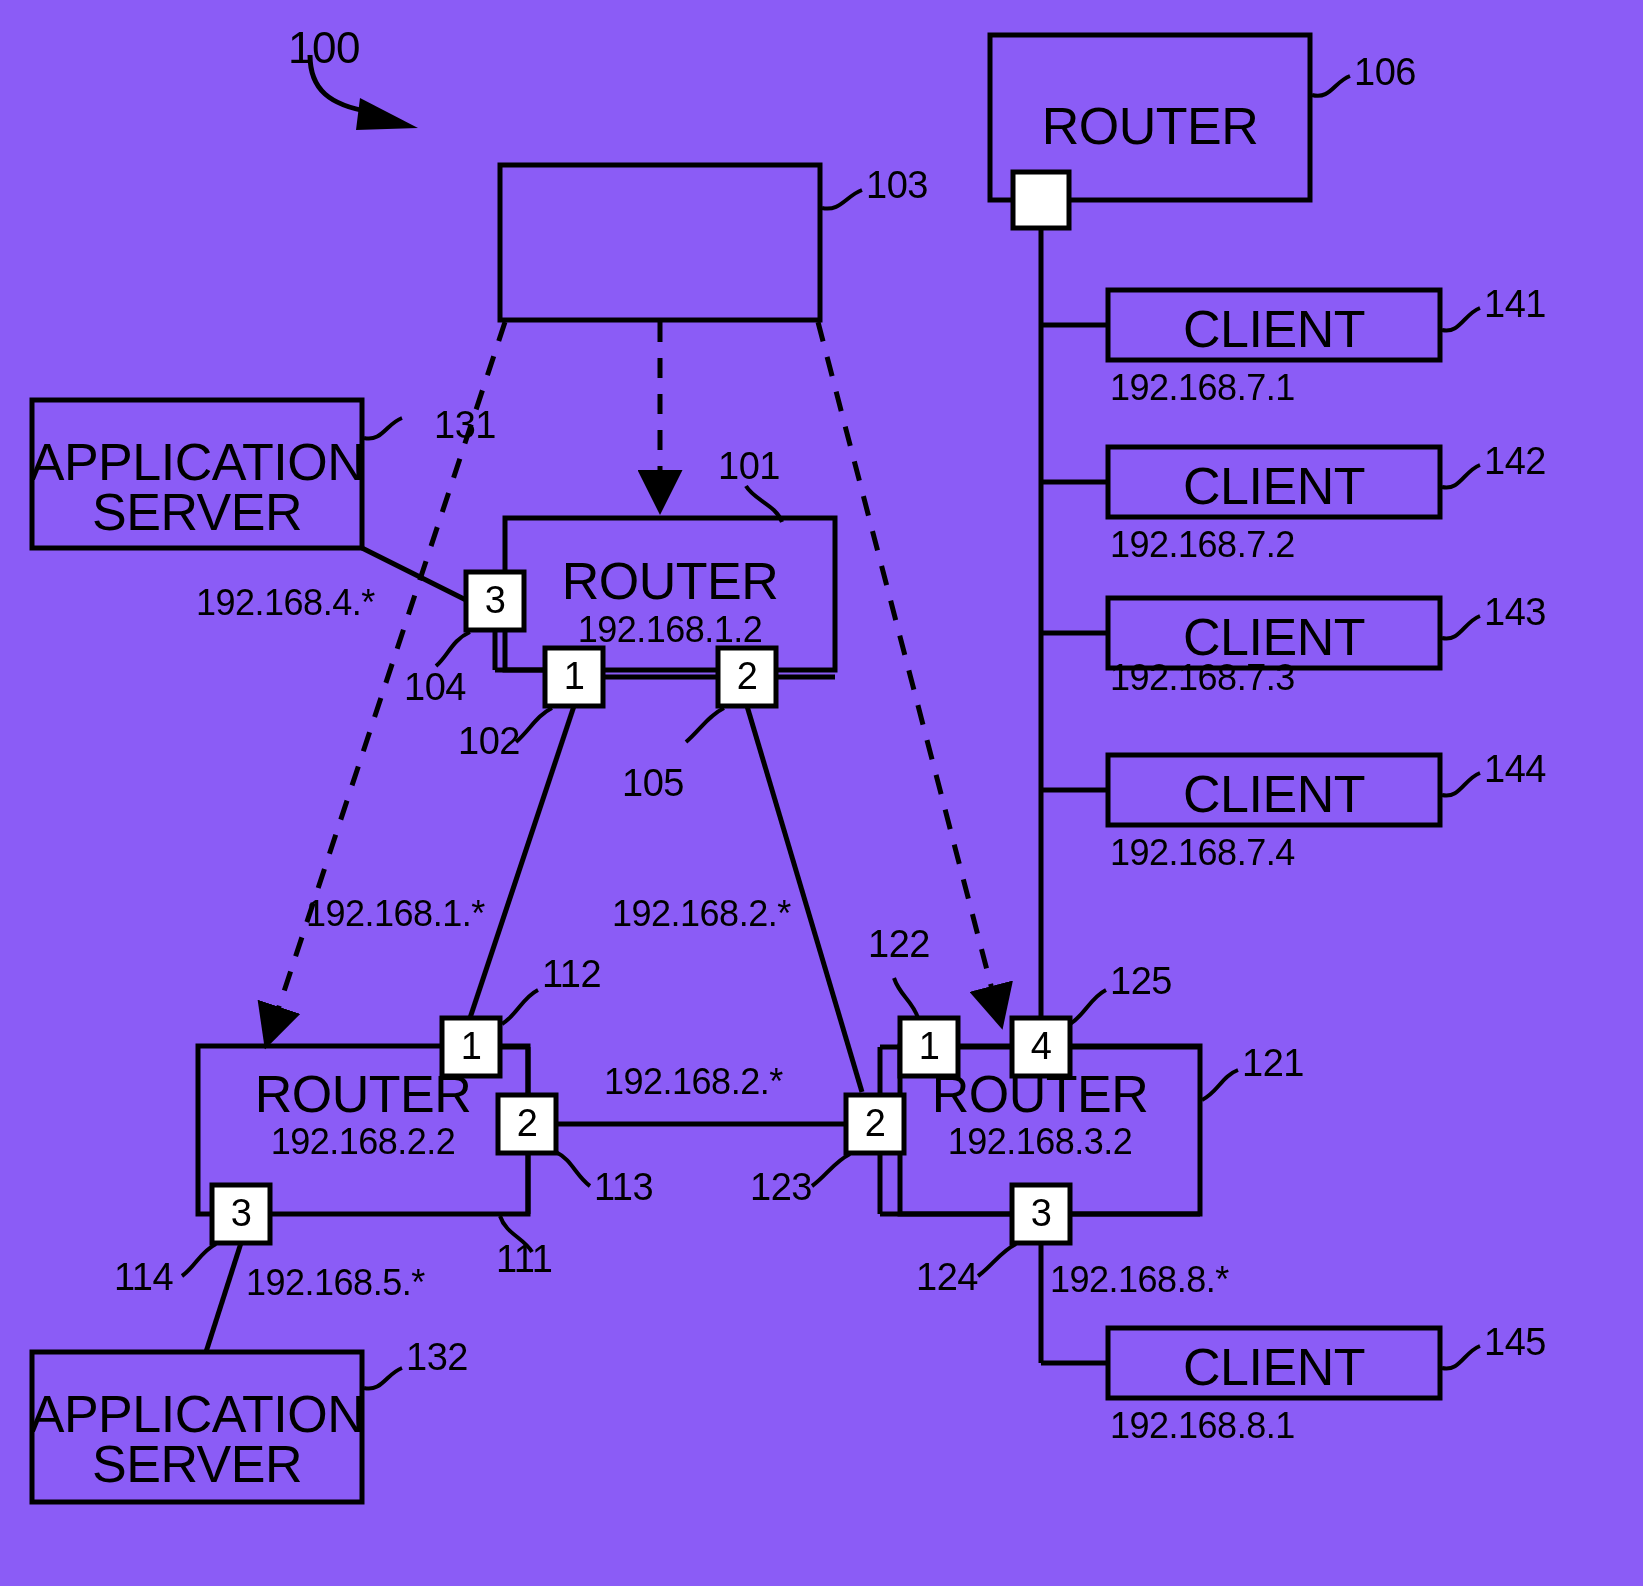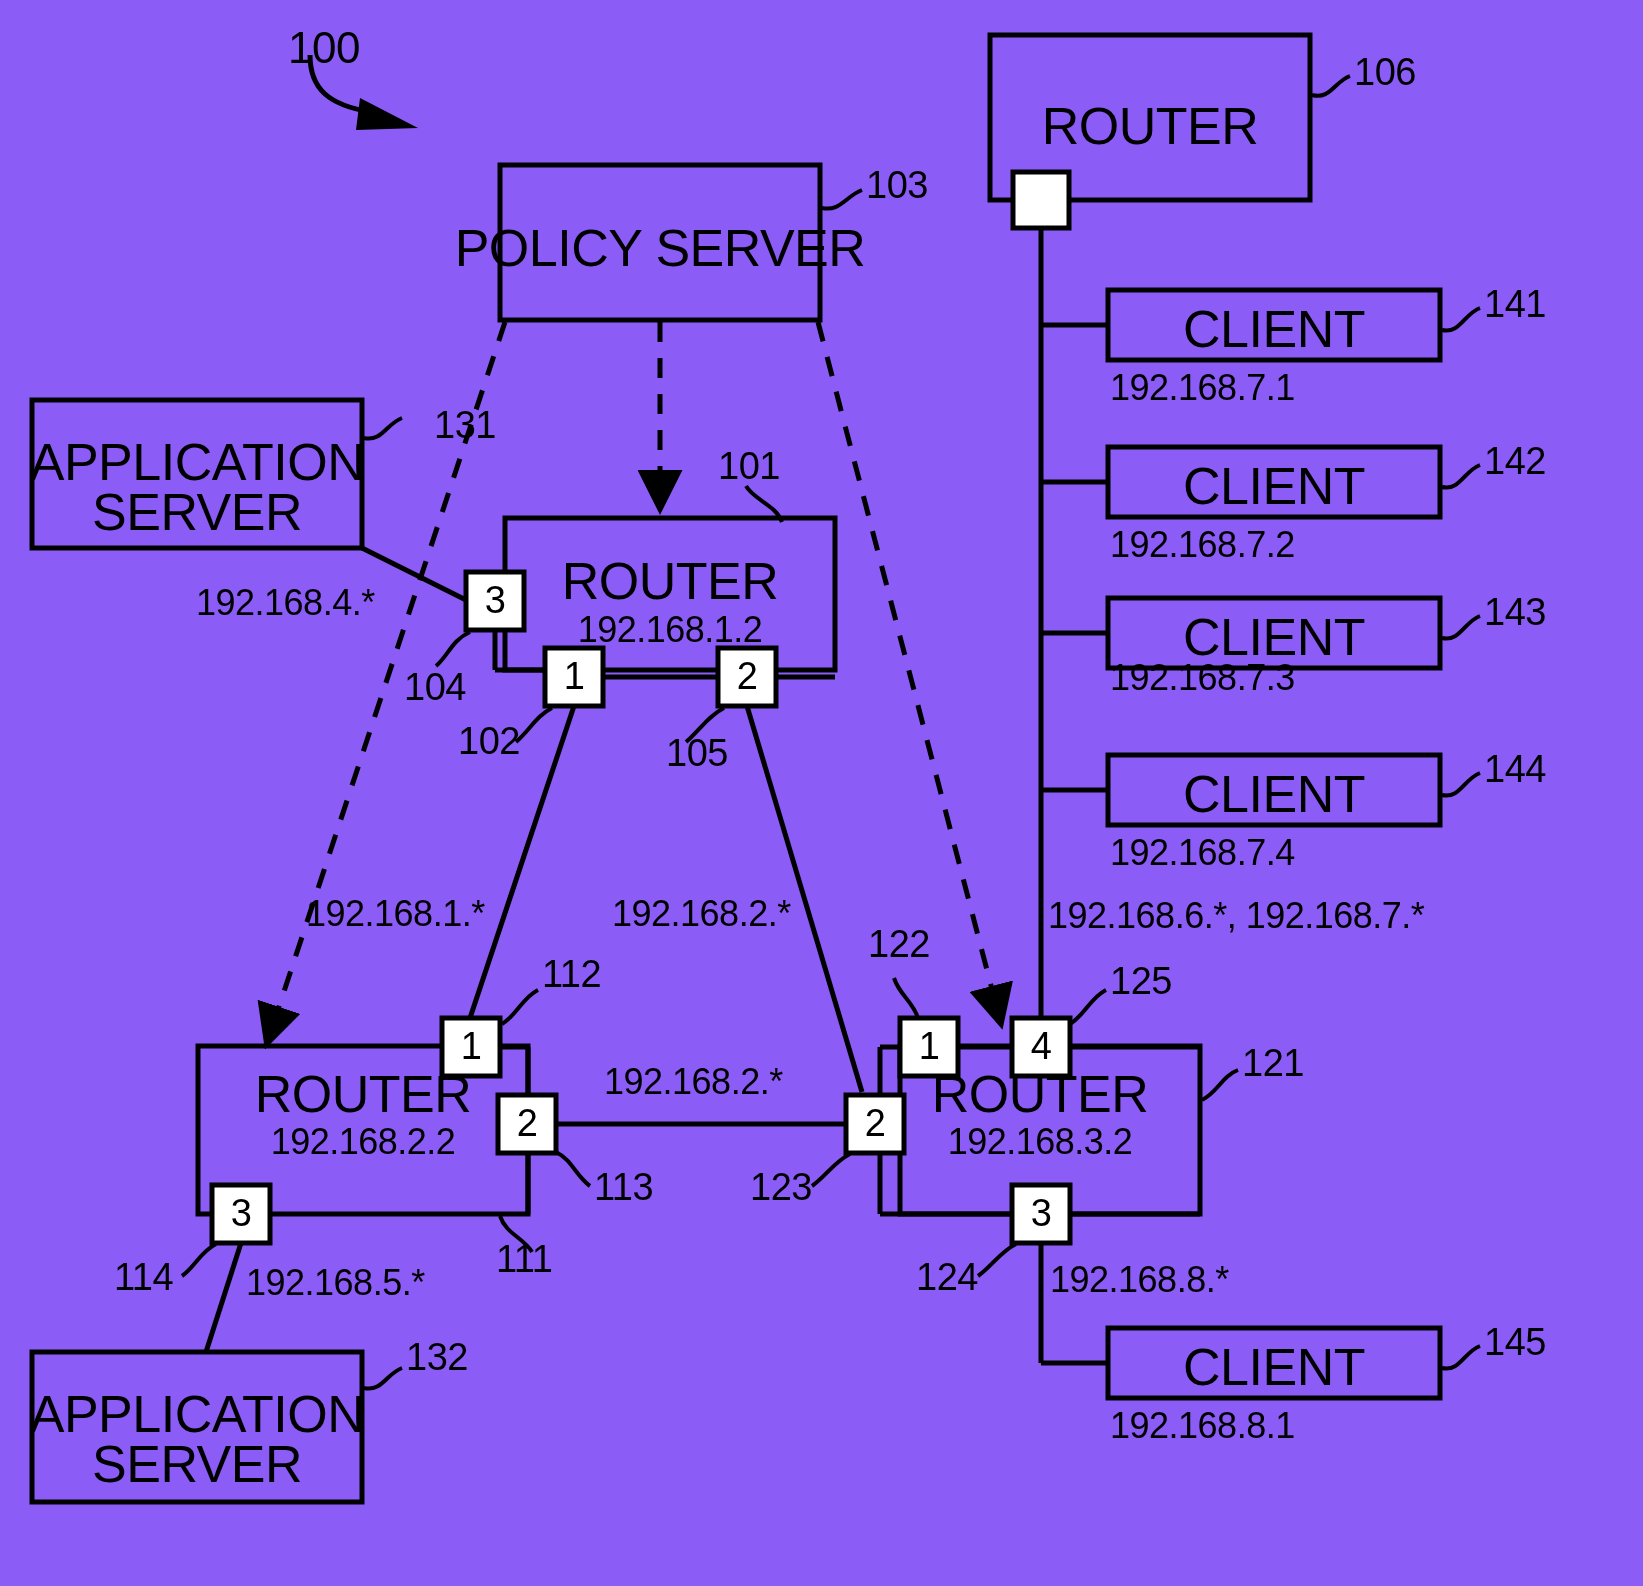--- a/index.html
+++ b/index.html
@@ -160,21 +160,20 @@
 
     <path d="M1041,1243 L1041,1363" fill="none" stroke="#000" stroke-width="5"></path>
     <path d="M1041,1363 L1108,1363" fill="none" stroke="#000" stroke-width="5"></path>
     <rect x="1108" y="1328" width="332" height="70" fill="none" stroke="#000" stroke-width="5"></rect>
     <path d="M1442,1368 C1460,1372 1464,1352 1480,1346" fill="none" stroke="#000" stroke-width="4"></path>
 
   </svg>
 
   <div class="lbl refnum" style="left:288px; top:26px; font-size:44px;">100</div>
 
-  <div class="lbl boxlabel ctr" style="left:660px; top:222px;">POLICY SERVER</div>
   <div class="lbl refnum" style="left:866px; top:166px;">103</div>
 
   <div class="lbl boxlabel ctr" style="left:1150px; top:100px;">ROUTER</div>
   <div class="lbl refnum" style="left:1354px; top:53px;">106</div>
 
   <div class="lbl boxlabel ctr" style="left:1274px; top:303px;">CLIENT</div>
   <div class="lbl refnum" style="left:1484px; top:285px;">141</div>
   <div class="lbl addr" style="left:1110px; top:370px;">192.168.7.1</div>
 
   <div class="lbl boxlabel ctr" style="left:1274px; top:460px;">CLIENT</div>
@@ -182,37 +181,36 @@
   <div class="lbl addr" style="left:1110px; top:527px;">192.168.7.2</div>
 
   <div class="lbl boxlabel ctr" style="left:1274px; top:611px;">CLIENT</div>
   <div class="lbl refnum" style="left:1484px; top:593px;">143</div>
   <div class="lbl addr" style="left:1110px; top:660px;">192.168.7.3</div>
 
   <div class="lbl boxlabel ctr" style="left:1274px; top:768px;">CLIENT</div>
   <div class="lbl refnum" style="left:1484px; top:750px;">144</div>
   <div class="lbl addr" style="left:1110px; top:835px;">192.168.7.4</div>
 
-  <div class="lbl addr" style="left:1048px; top:898px;">192.168.6.*, 192.168.7.*</div>
 
   <div class="lbl boxlabel ctr" style="left:197px; top:436px;">APPLICATION</div>
   <div class="lbl boxlabel ctr" style="left:197px; top:486px;">SERVER</div>
   <div class="lbl refnum" style="left:406px; top:406px;margin-left:28px;">131</div>
   <div class="lbl addr" style="left:196px; top:585px;">192.168.4.*</div>
 
   <div class="lbl boxlabel ctr" style="left:670px; top:555px;">ROUTER</div>
   <div class="lbl addr ctr" style="left:670px; top:612px;">192.168.1.2</div>
   <div class="lbl refnum" style="left:718px; top:447px;">101</div>
 
   <div class="lbl portnum ctr" style="left:495px; top:581px;">3</div>
   <div class="lbl refnum" style="left:404px; top:668px;">104</div>
   <div class="lbl portnum ctr" style="left:574px; top:657px;">1</div>
   <div class="lbl refnum" style="left:458px; top:722px;">102</div>
   <div class="lbl portnum ctr" style="left:747px; top:657px;">2</div>
-  <div class="lbl refnum" style="left:622px; top:734px;margin-left:44px;">105</div>
+  <div class="lbl refnum" style="left:622px; top:764px;">105</div>
 
   <div class="lbl addr" style="left:306px; top:896px;">192.168.1.*</div>
   <div class="lbl addr" style="left:612px; top:896px;">192.168.2.*</div>
   <div class="lbl addr" style="left:604px; top:1064px;">192.168.2.*</div>
 
   <div class="lbl boxlabel ctr" style="left:363px; top:1068px;">ROUTER</div>
   <div class="lbl addr ctr" style="left:363px; top:1124px;">192.168.2.2</div>
   <div class="lbl refnum" style="left:496px; top:1240px;">111</div>
 
   <div class="lbl portnum ctr" style="left:471px; top:1027px;">1</div>

